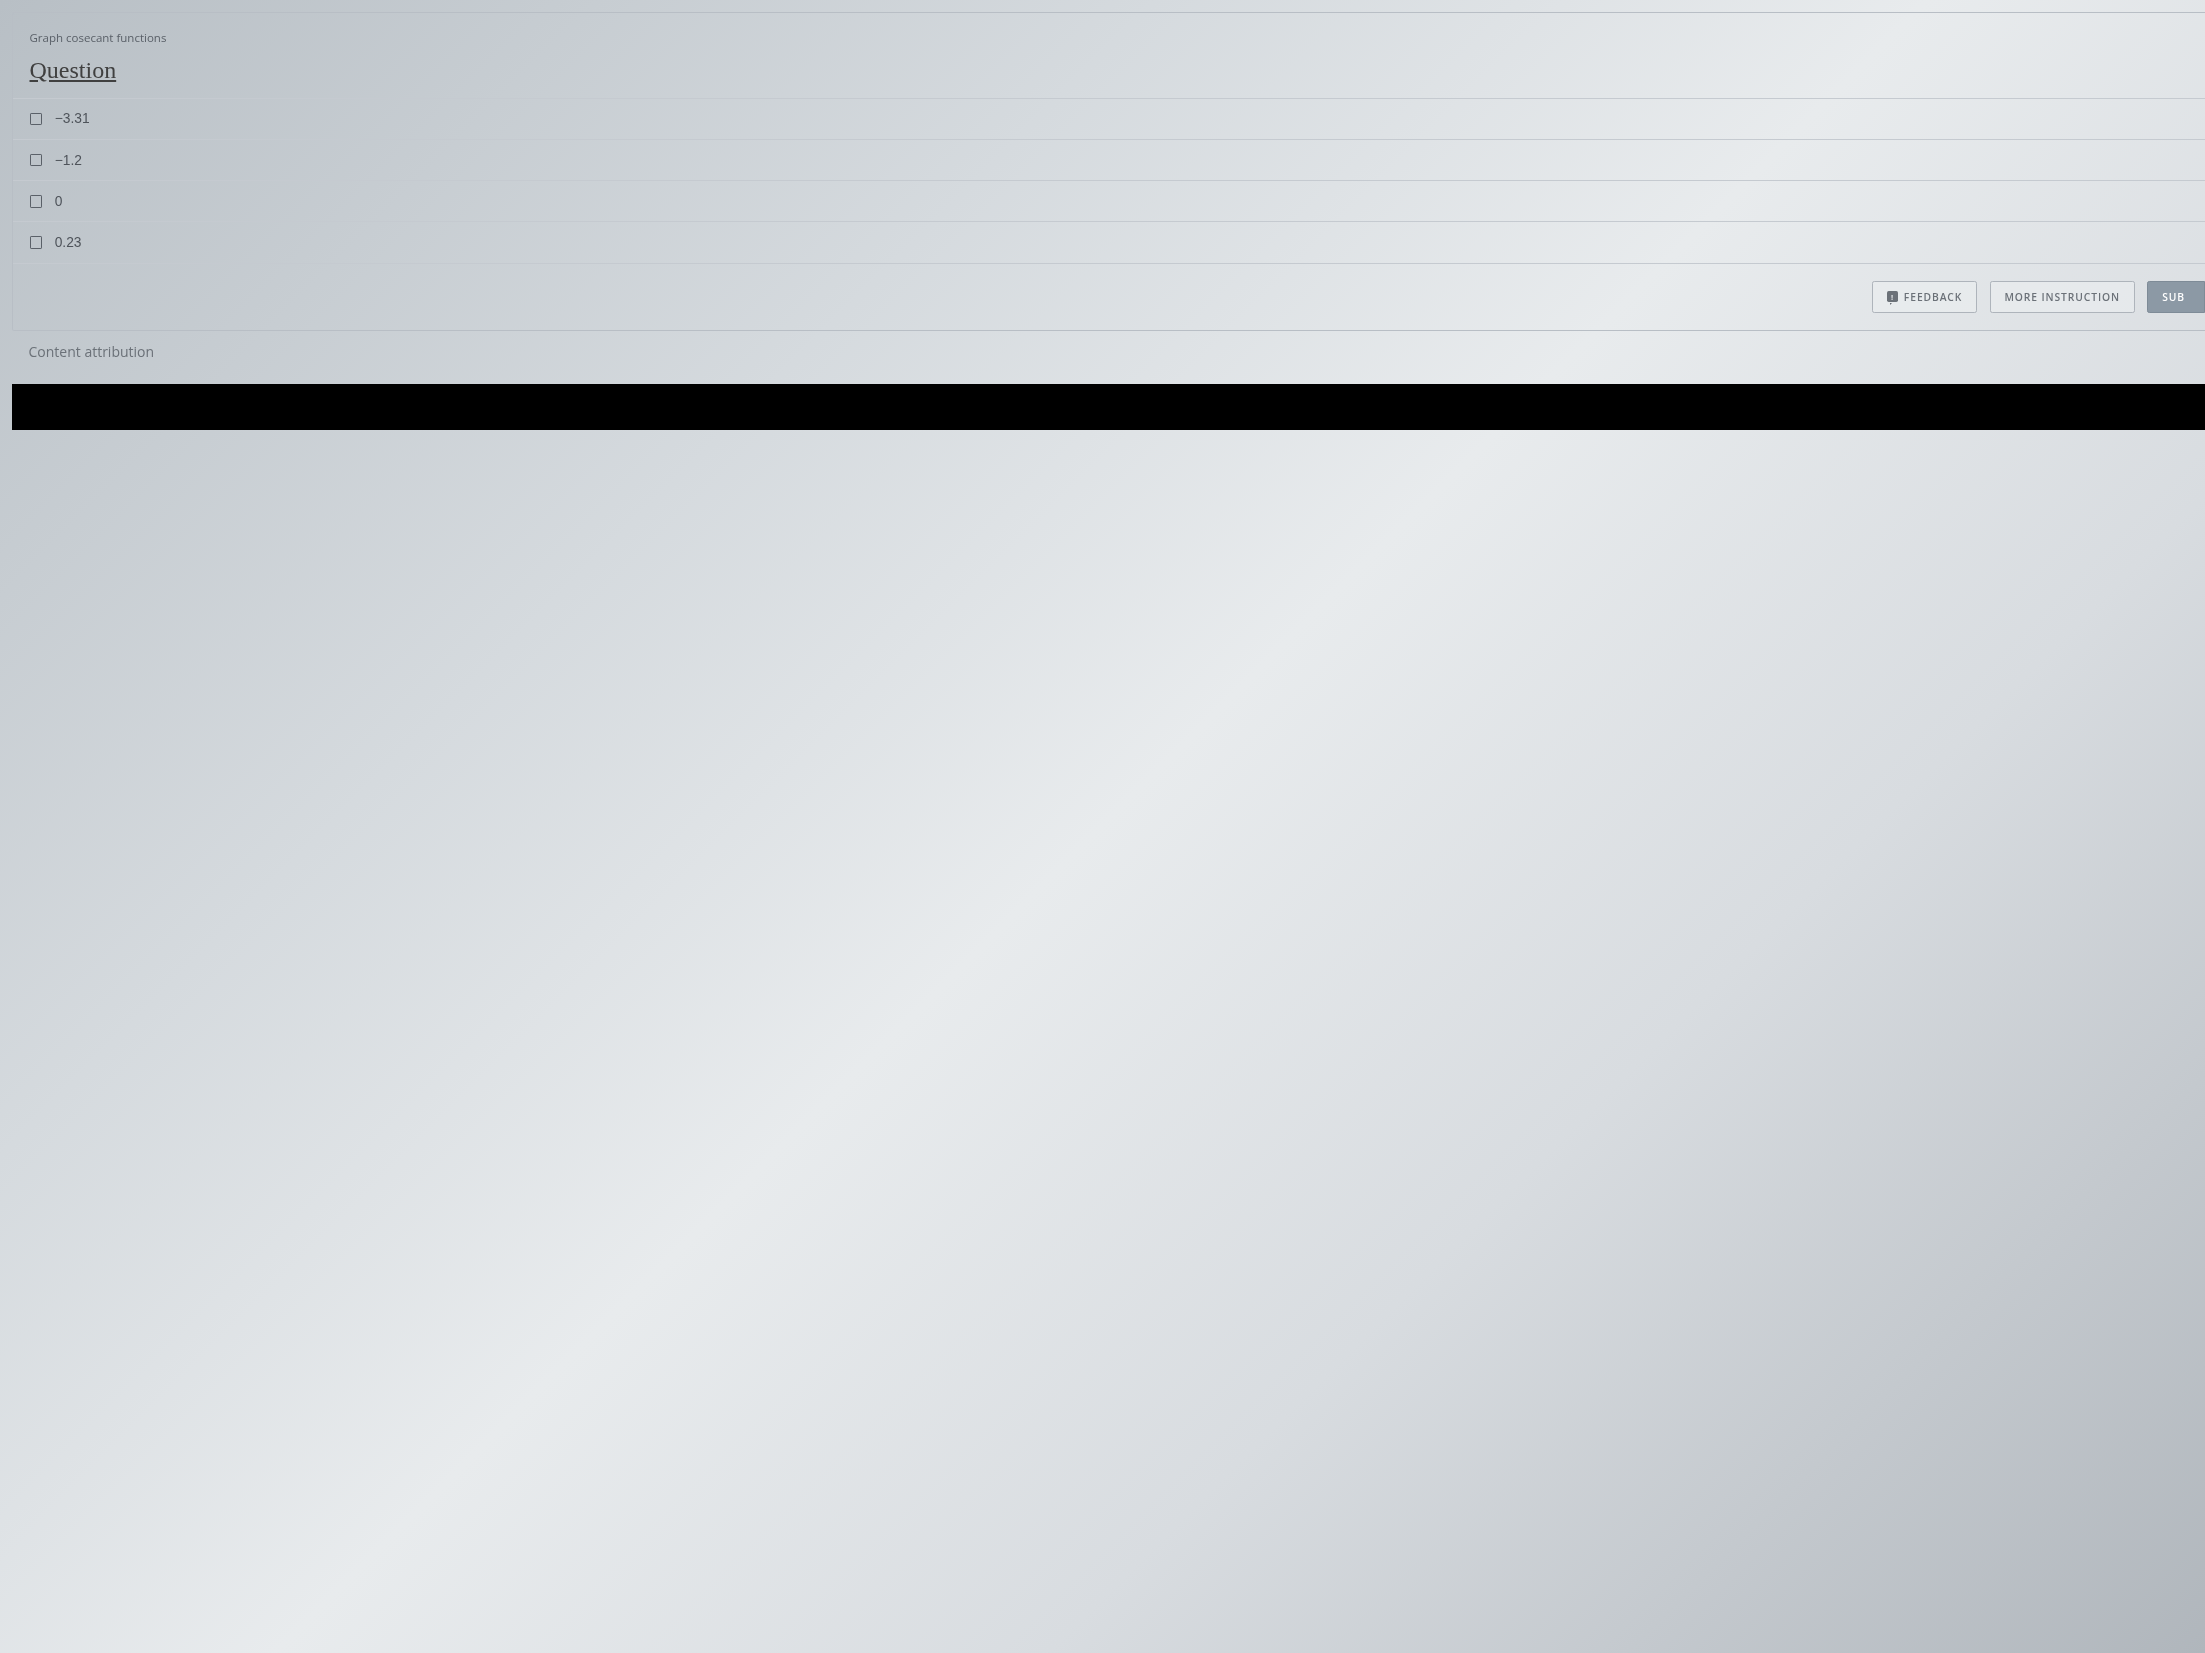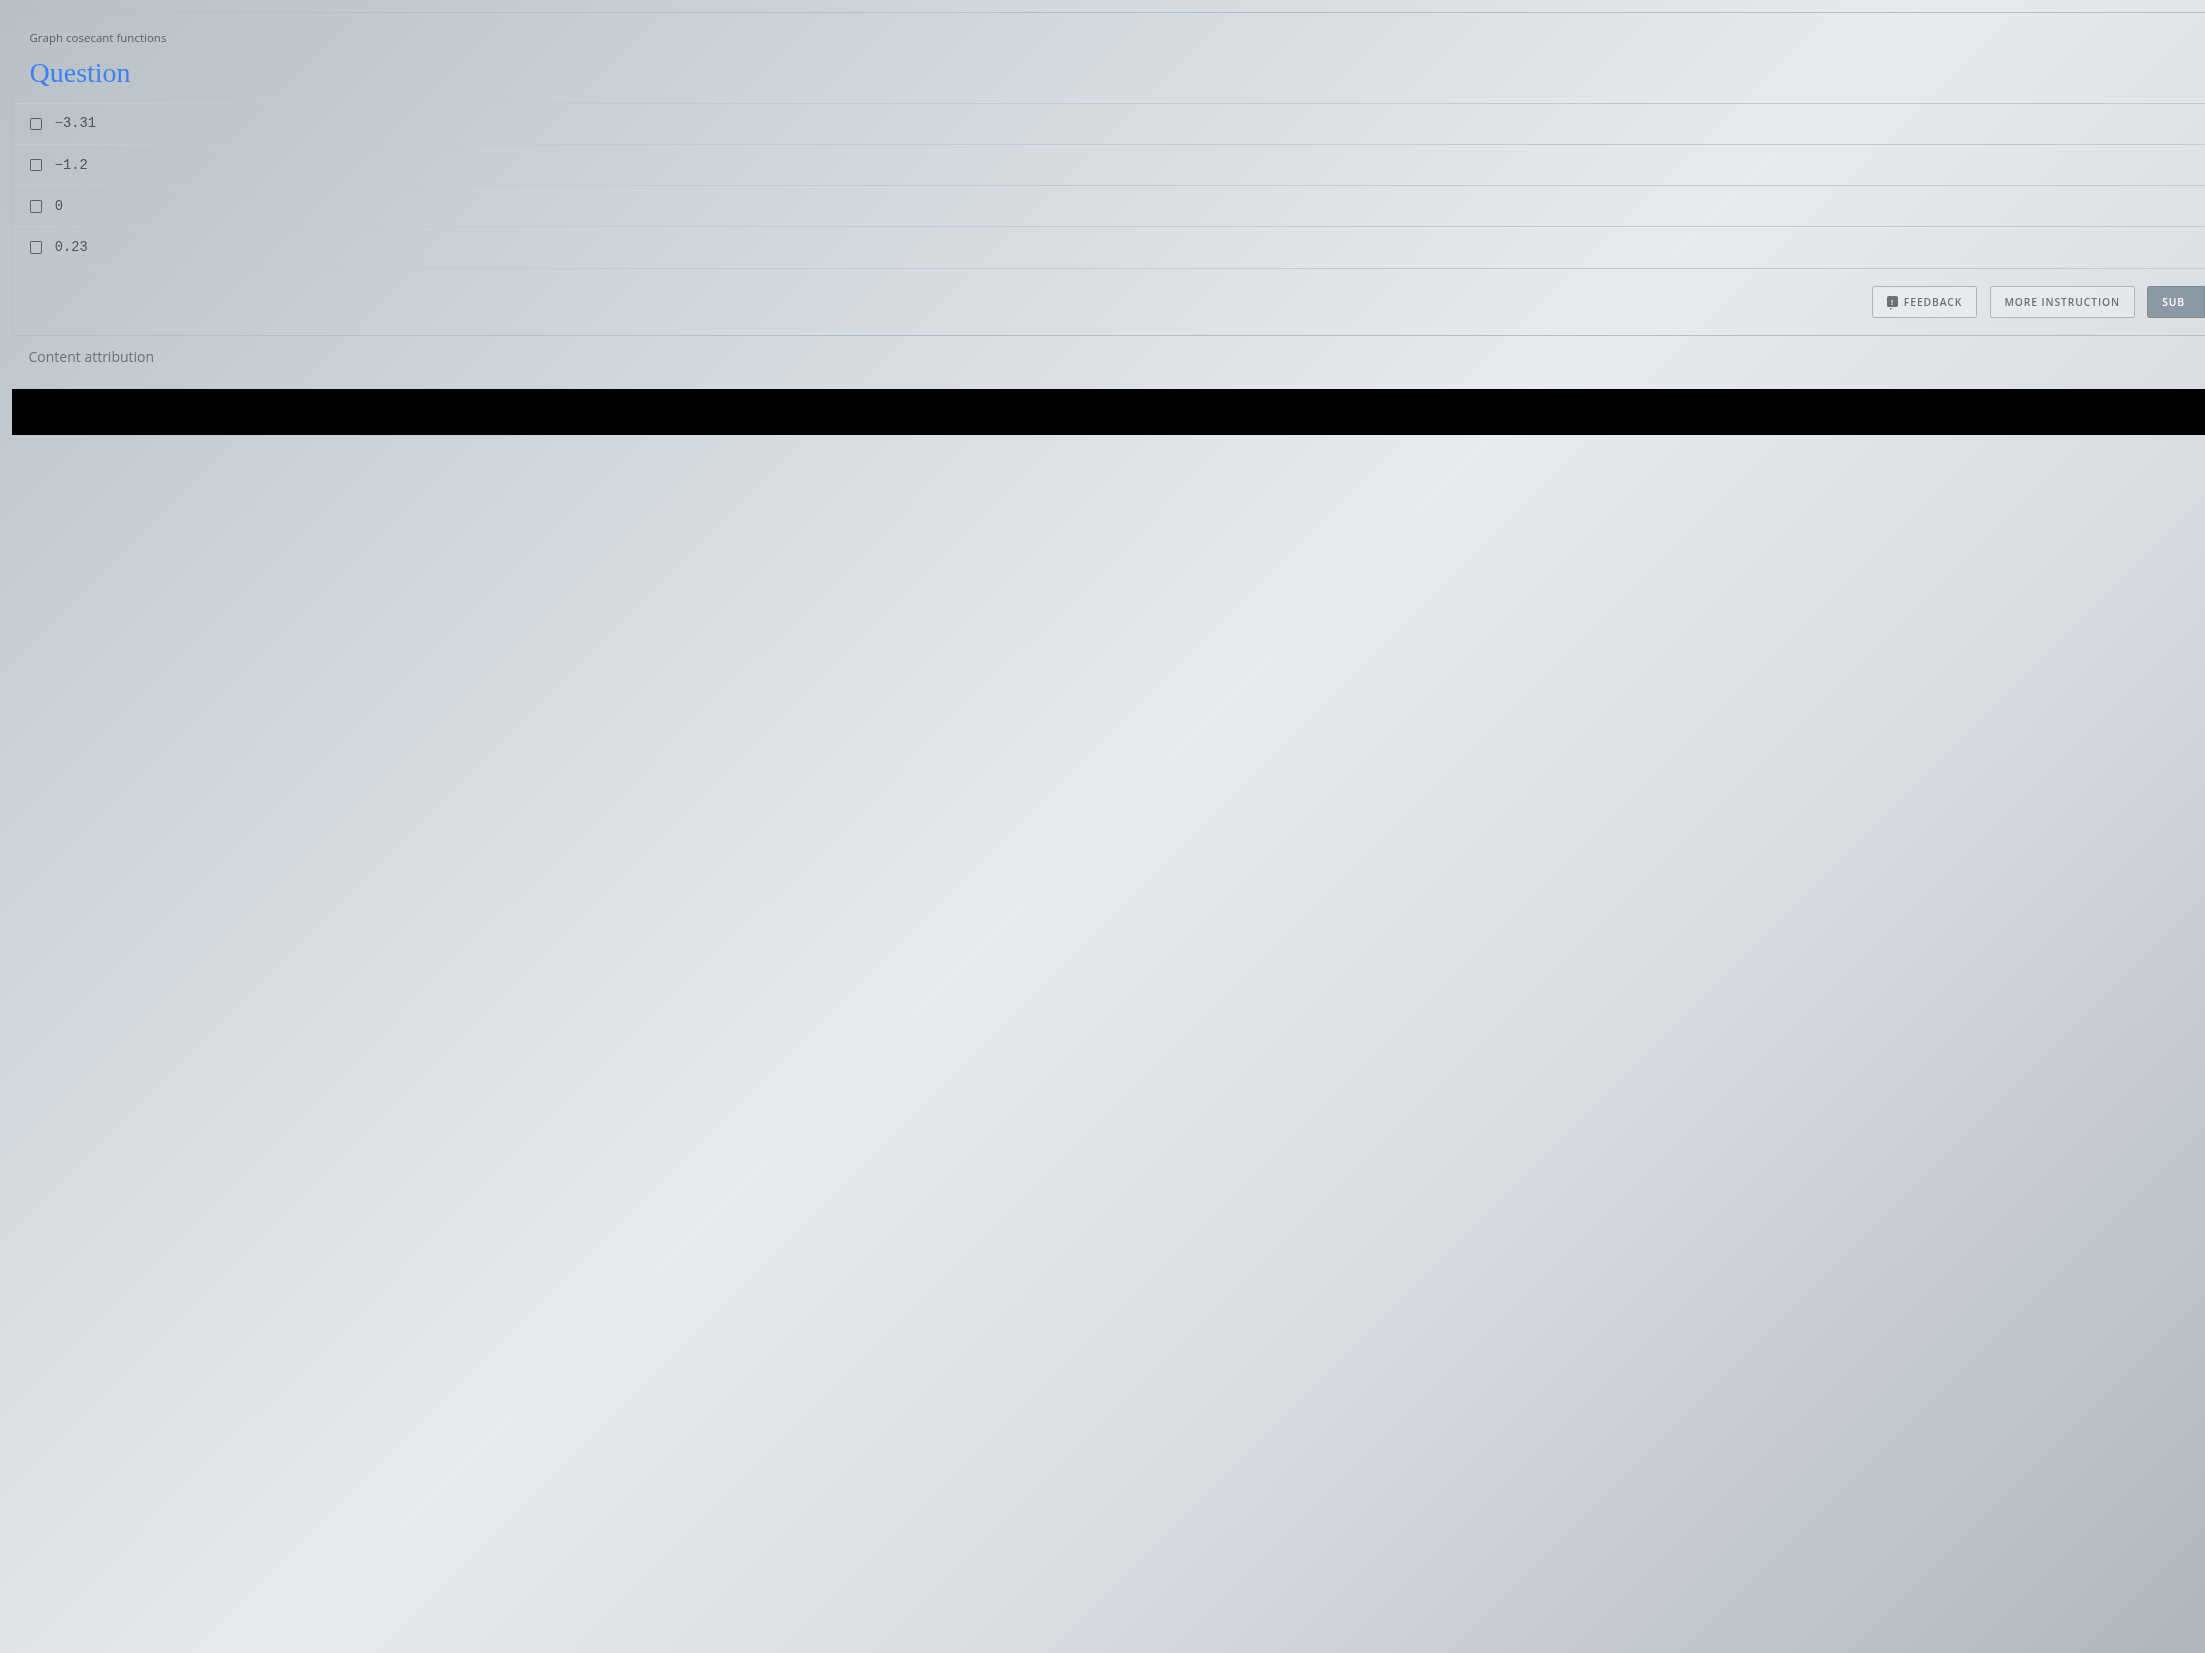--- a/index.html
+++ b/index.html
@@ -21,24 +21,25 @@
     padding: 17px 17px 14.4px 17px;
     border-bottom: 0.6px solid #c5cad0;
   }
   .topic-label {
     font-size: 11.5px;
     color: #5a6068;
     font-weight: 500;
     margin-bottom: 12px;
   }
   .question-title {
-    font-size: 28px;
+    font-size: 24px;
     font-weight: 400;
-    color: #3b82f6;
+    color: #404040;
     font-family: Georgia, "Times New Roman", serif;
+    text-decoration: underline;
   }
   .prompt-section {
     padding: 14.4px 17px 17px 17px;
     border-bottom: 0.6px solid #c5cad0;
     font-size: 13.2px;
     color: #4e535a;
     line-height: 1.4;
   }
   .prompt-section .math-fn {
     font-style: italic;
@@ -62,21 +63,21 @@
     width: 12.6px;
     height: 12.6px;
     border: 1.4px solid #5a6068;
     border-radius: 1.1px;
     flex-shrink: 0;
     background: transparent;
   }
   .option-label {
     font-size: 13.8px;
     color: #4e535a;
-    font-family: Liberation Mono, monospace;
+    font-family: Liberation Sans, sans-serif;
   }
   .actions-row {
     display: flex;
     justify-content: flex-end;
     align-items: center;
     padding: 17px 0 17px 17px;
     gap: 12.6px;
   }
   .btn {
     display: inline-flex;

